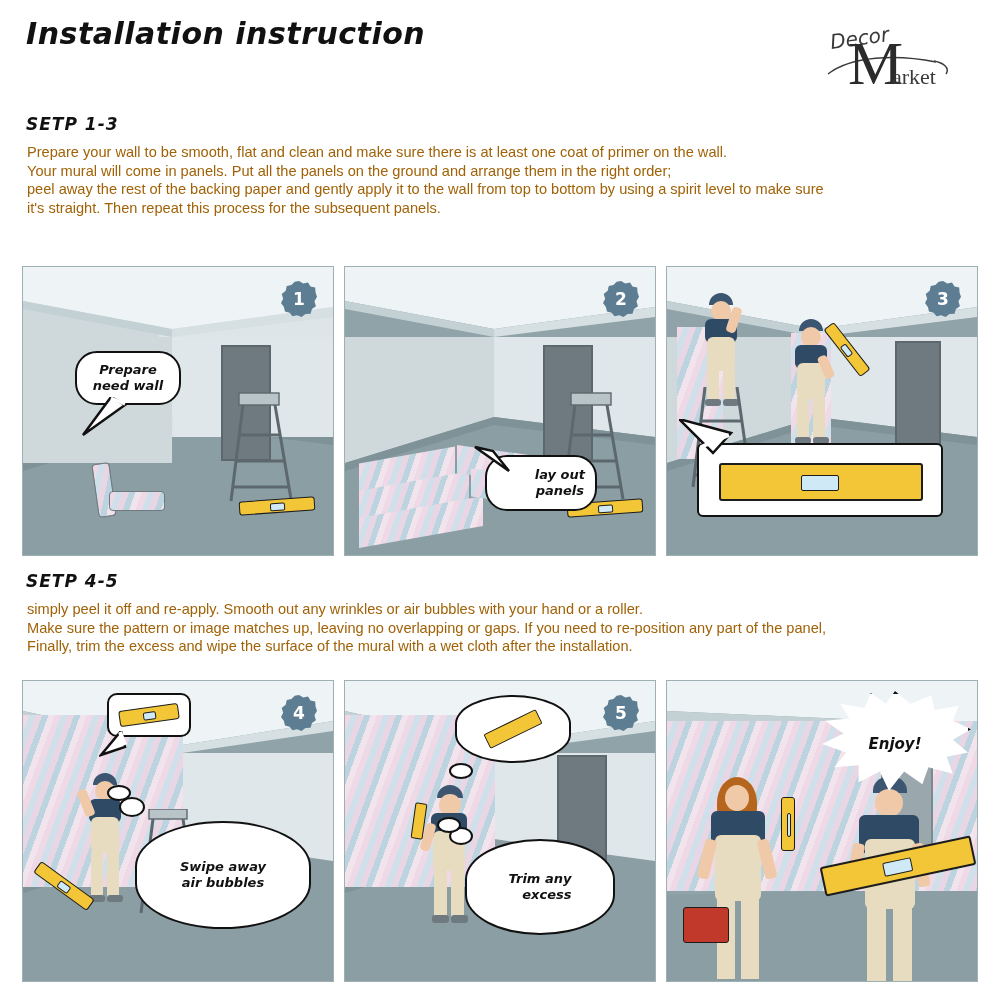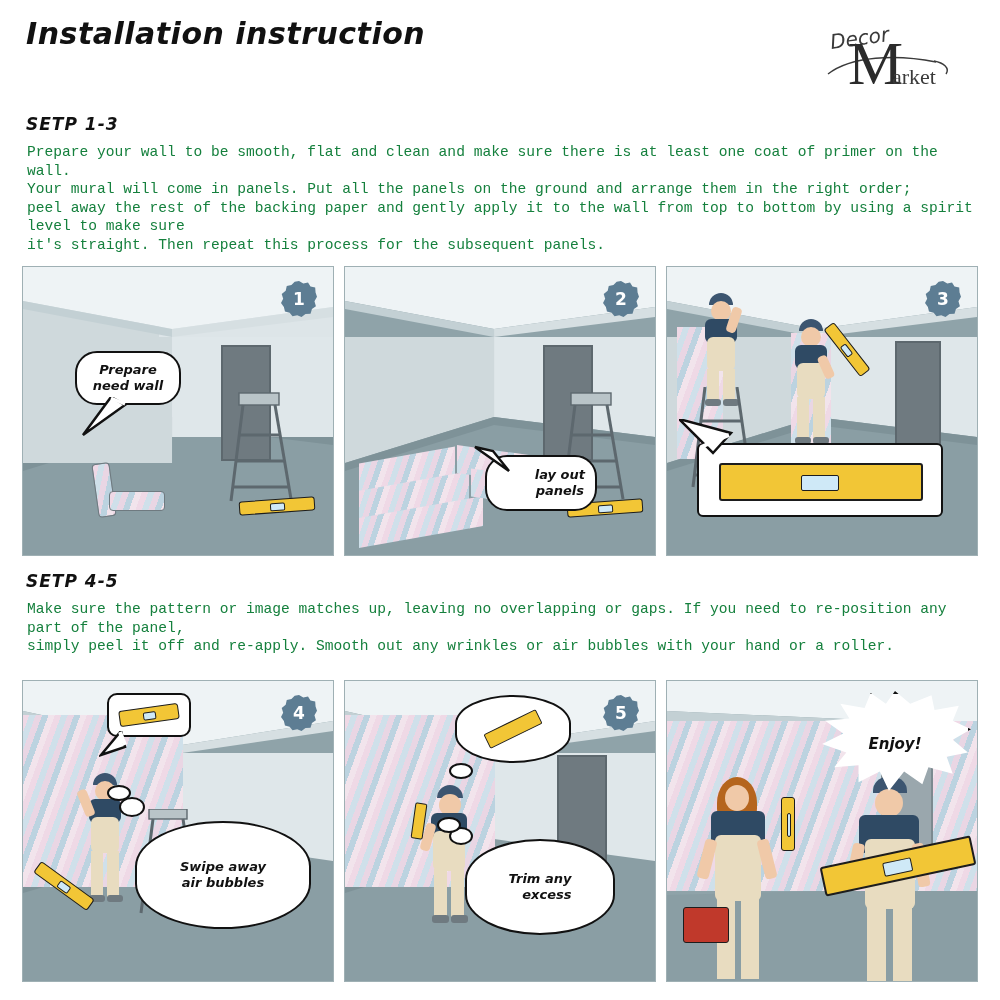--- a/index.html
+++ b/index.html
@@ -94,24 +94,24 @@
   
   .step-head {
     font-family: "DejaVu Sans", sans-serif;
     font-style: italic;
     font-weight: bold;
     font-size: 17px;
     letter-spacing: 1px;
     color: #111;
   }
   .body-text {
-    font-family: Liberation Mono, monospace;
+    font-family: Liberation Sans, sans-serif;
     font-size: 14.6px;
     line-height: 18.5px;
-    color: #15803d;
+    color: #a16207;
   }
   .body-text p { margin: 0; }
 
   #sec1-head { position: absolute; left: 26px; top: 114px; }
   #sec1-text { position: absolute; left: 27px; top: 143px; width: 950px; }
 
   #sec2-head { position: absolute; left: 26px; top: 571px; }
   #sec2-text { position: absolute; left: 27px; top: 600px; width: 950px; }
 
   
@@ -440,22 +440,23 @@
         </svg>
         <div class="level" style="left:52px; top:196px; width:200px; height:34px; border-width:2px;"></div>
 
         <div class="badge">3</div>
       </div>
     </div>
   </div>
 
   <div id="sec2-head" class="step-head">SETP 4-5</div>
   <div id="sec2-text" class="body-text">
+    <p>simply peel it off and re-apply. Smooth out any wrinkles or air bubbles with your hand or a roller.</p>
     <p> Make sure the pattern or image matches up, leaving no overlapping or gaps. If you need to re-position any part of the panel,</p>
-    <p>simply peel it off and re-apply. Smooth out any wrinkles or air bubbles with your hand or a roller.</p>
+    <p> Finally, trim the excess and wipe the surface of the mural with a wet cloth after the installation.</p>
   </div>
 
   <div class="row" id="row2">
 
     <div class="panel">
       <div class="scene">
         <svg class="ceiling-edge" viewBox="0 0 312 300" preserveAspectRatio="none">
           <polygon points="0,0 312,0 312,40 160,64 0,30" fill="#eef3f5"></polygon>
           <polygon points="0,30 160,64 160,72 0,38" fill="#c3d0d4"></polygon>
           <polygon points="160,64 312,40 312,50 160,72" fill="#d6dfe2"></polygon>

